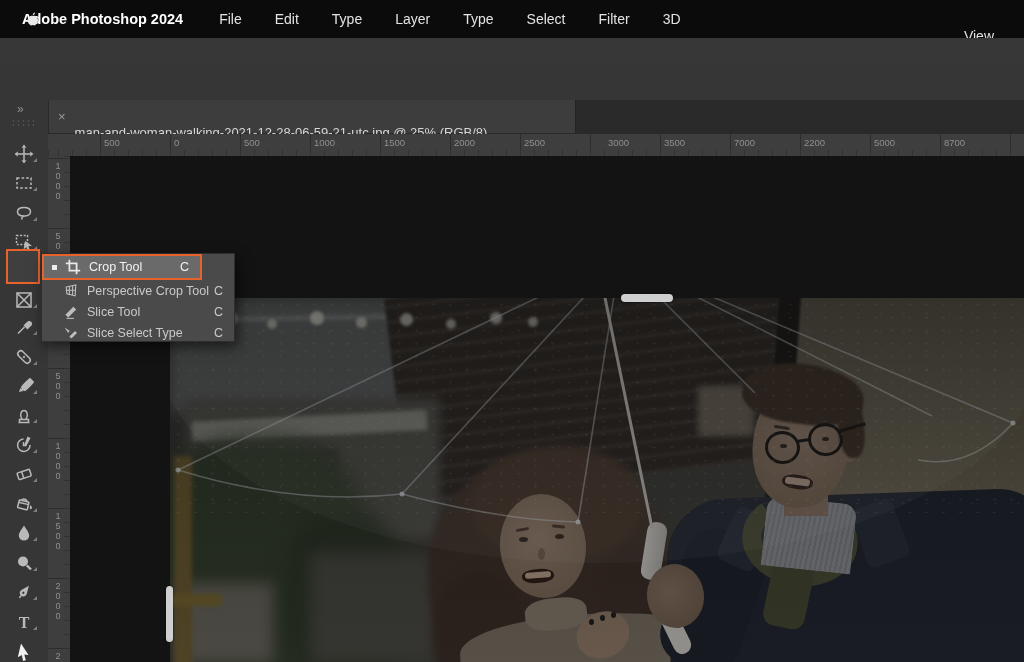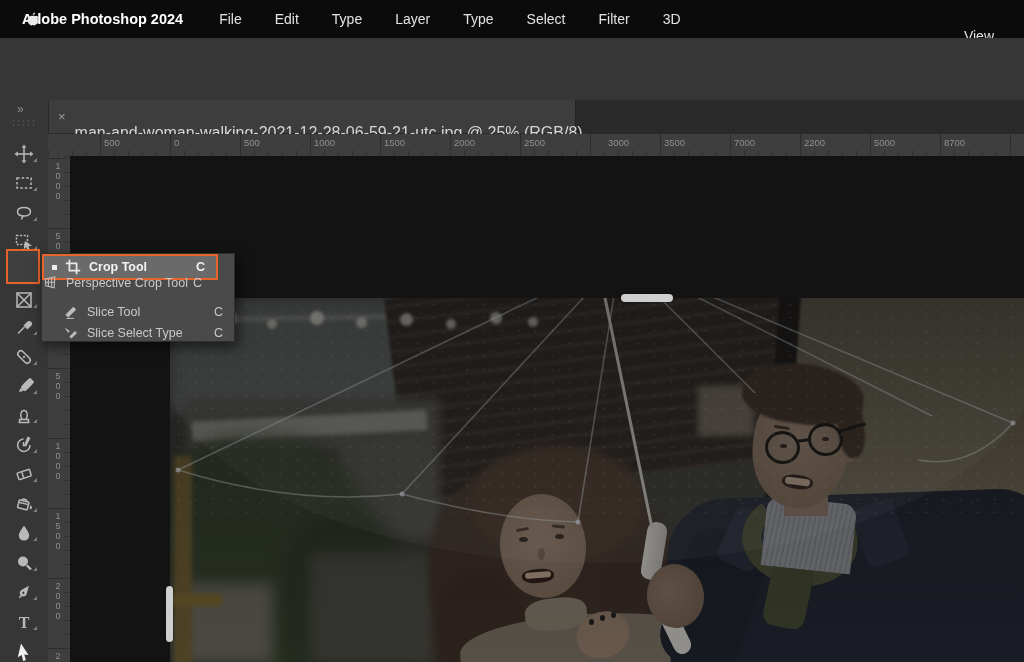--- a/index.html
+++ b/index.html
@@ -12,21 +12,21 @@
   #app-name{font-weight:bold;color:#fff;font-size:14.5px;margin:0 36px 0 22px;}
   
   #titlebar{left:0;top:38px;width:1024px;height:28px;background:#373737;border-bottom:1px solid #222;}
   .tl{position:absolute;top:46px;width:13px;height:13px;border-radius:50%;}
   
   #optionsbar{left:0;top:66px;width:1024px;height:34px;background:#363636;border-bottom:1px solid #1d1d1d;overflow:hidden;}
   
   #tabstrip{left:48px;top:100px;width:976px;height:34px;background:#2a2a2a;border-bottom:1px solid #1a1a1a;}
   #doc-tab{position:absolute;left:0;top:0;width:527px;height:33px;background:#3d3d3d;display:flex;align-items:center;border-right:1px solid #222;}
   #tab-close{color:#9a9a9a;font-size:13px;margin:0 9px 0 10px;}
-  #tab-title{color:#d6d6d6;font-size:16px;white-space:nowrap;margin-top:32px;}
+  #tab-title{color:#d6d6d6;font-size:13px;white-space:nowrap;margin-top:32px;}
   
   #toolbar{left:0;top:100px;width:48px;height:562px;background:#363636;border-right:1px solid #2a2a2a;}
   .tool{position:absolute;left:4px;width:40px;height:27px;display:flex;align-items:center;justify-content:center;}
   .tool svg{stroke:#b9b9b9;fill:none;stroke-width:1.5;}
   .ttri{position:absolute;left:33px;width:0;height:0;border-left:4px solid transparent;border-bottom:4px solid #7e7e7e;}
   #tool-sel-box{left:6px;top:249px;width:34px;height:35px;border:2px solid #e8622c;background:#3f3f3f;box-sizing:border-box;z-index:5;}
   
   #ruler-h{left:48px;top:134px;width:976px;height:22px;background:#3e3e3e;border-bottom:1px solid #1c1c1c;
     background-image:repeating-linear-gradient(90deg,#2c2c2c 0 1px,transparent 1px 70px);background-position:52px 0;}
   #ruler-h .minor{position:absolute;left:0;right:0;bottom:0;height:6px;background-image:repeating-linear-gradient(90deg,#323232 0 1px,transparent 1px 14px);background-position:10px 0;}
@@ -38,21 +38,21 @@
   
   #canvas{left:70px;top:156px;width:954px;height:506px;background:#131313;}
   #photo{left:170px;top:298px;width:854px;height:364px;background:#3a3a34;overflow:hidden;z-index:10;}
   #photo div{position:absolute;}
   .handle{position:absolute;background:#cfcfcf;border-radius:5px;z-index:40;box-shadow:0 0 2px rgba(0,0,0,.6);}
   
   #flyout{left:41px;top:253px;width:194px;height:89px;background:#4a4a4a;z-index:60;box-shadow:3px 5px 12px rgba(0,0,0,.55);border:1px solid #2e2e2e;box-sizing:border-box;}
   .fly-row{position:absolute;left:0;width:192px;height:21px;display:flex;align-items:center;color:#c9c9c9;font-size:12.5px;}
   .fly-row svg{stroke:#bdbdbd;fill:none;stroke-width:1.4;margin-right:8px;}
   .fly-shortcut{position:absolute;right:11px;}
-  #fly-selected{top:0;height:26px;background:#6a6a6a;border:2px solid #e8622c;box-sizing:border-box;color:#f2f2f2;font-weight:bold;width:176px;}
+  #fly-selected{top:0;height:26px;background:#6a6a6a;border:2px solid #e8622c;box-sizing:border-box;color:#f2f2f2;font-weight:normal;width:160px;}
   #fly-selected svg{stroke:#e8e8e8;}
   .bullet{width:5px;height:5px;background:#ededed;margin:0 8px 0 8px;}
 </style>
 </head>
 <body>
 
 <div id="stage">
 
   <div id="menubar" class="abs">
     <svg class="abs" style="left:24px;top:11px" width="16" height="16" viewBox="0 0 20 20">
@@ -392,21 +392,21 @@
 
   <div id="flyout" class="abs">
     <div class="fly-row" id="fly-selected">
       <div class="bullet"></div>
       <svg width="16" height="16" viewBox="0 0 20 20">
           <path stroke-width="2.2" d="M5.5 1 V14.5 H19 M1 5.5 H14.5 V19"></path>
         </svg>
       <span>Crop Tool</span>
       <span class="fly-shortcut">C</span>
     </div>
-    <div class="fly-row" style="top:18px;width:171px">
+    <div class="fly-row" style="top:26px;padding-left:21px;width:171px">
       <svg width="16" height="16" viewBox="0 0 20 20">
           <path d="M4 5 L16 2.5 L15.2 16 L4.8 13.5 Z M8 4.2 V14.3 M12 3.4 V15.2 M4.4 9.2 L15.6 8.8"></path>
         </svg>
       <span>Perspective Crop Tool</span>
       <span class="fly-shortcut">C</span>
     </div>
     <div class="fly-row" style="top:47px;padding-left:21px;width:171px">
       <svg width="16" height="16" viewBox="0 0 20 20">
           <path fill="#bdbdbd" stroke="none" d="M3 13.5 L13 3.5 L16.5 7 L6.5 17 Z"></path>
           <path d="M4.5 18 h9"></path>

